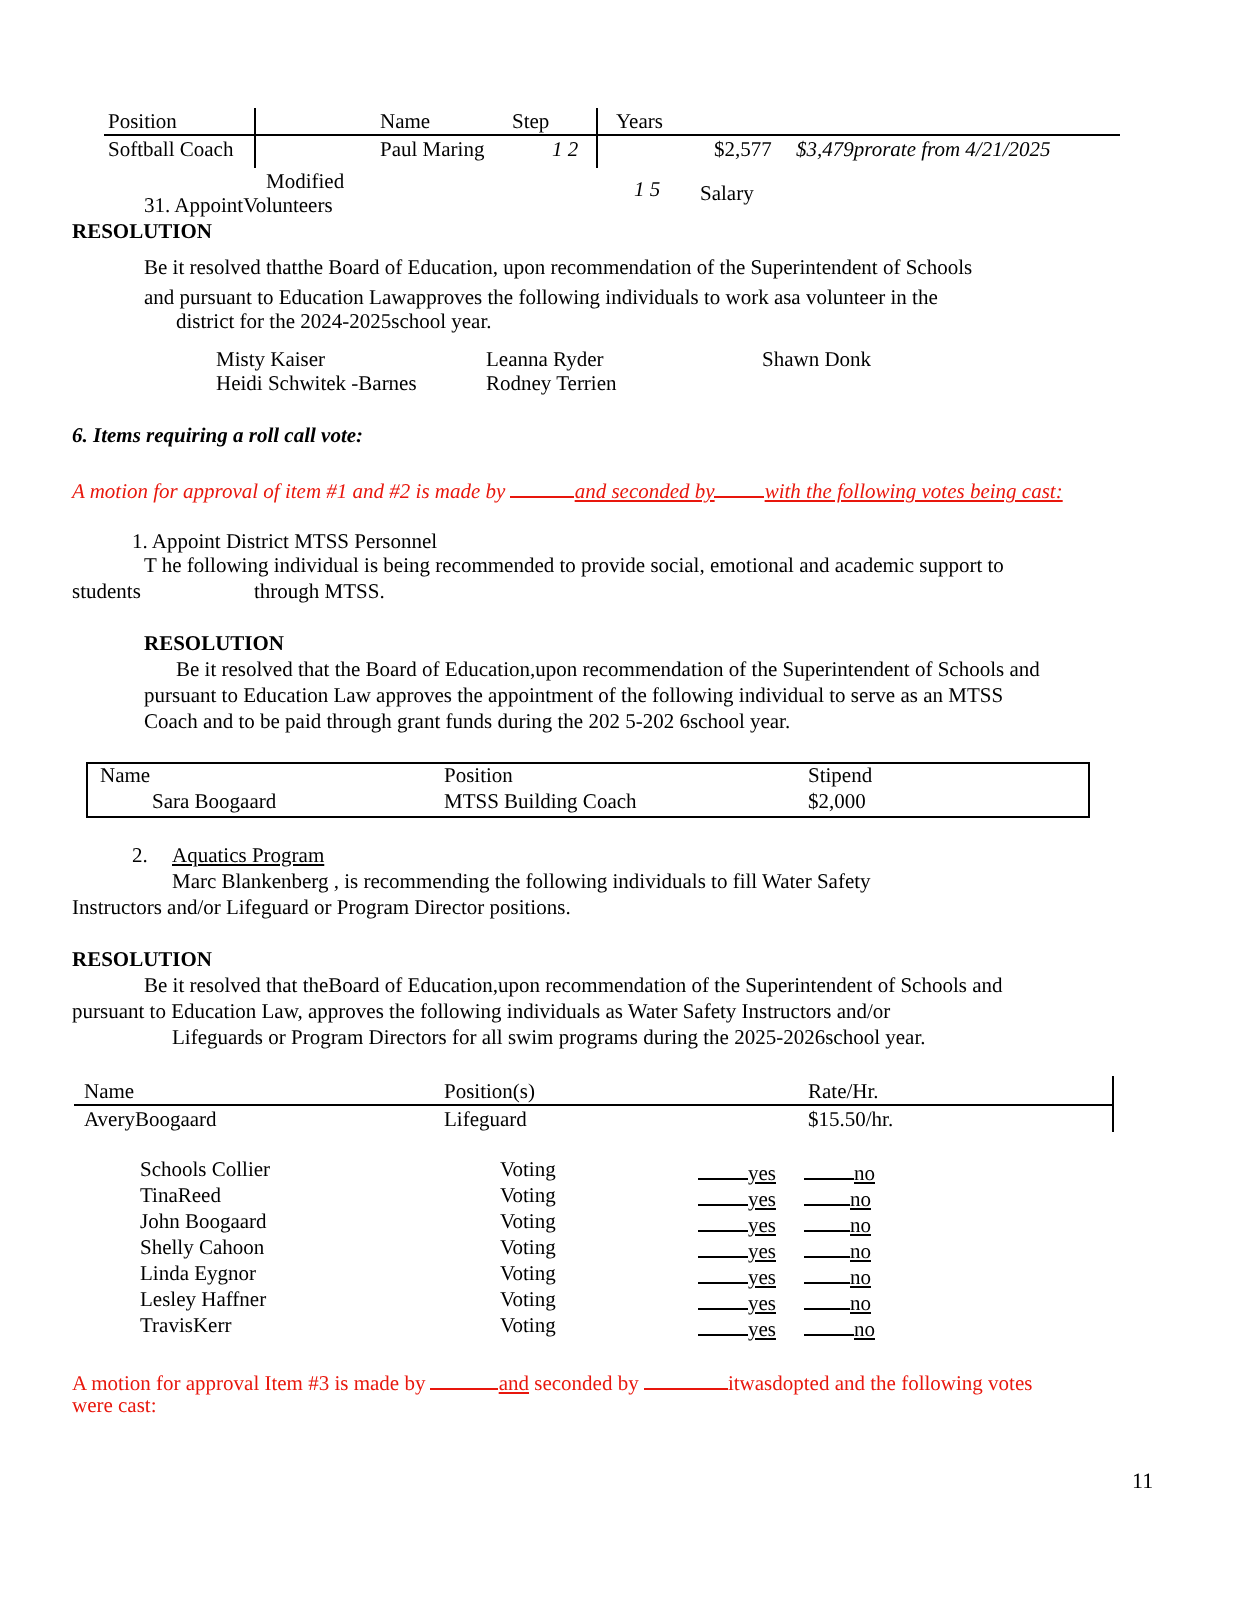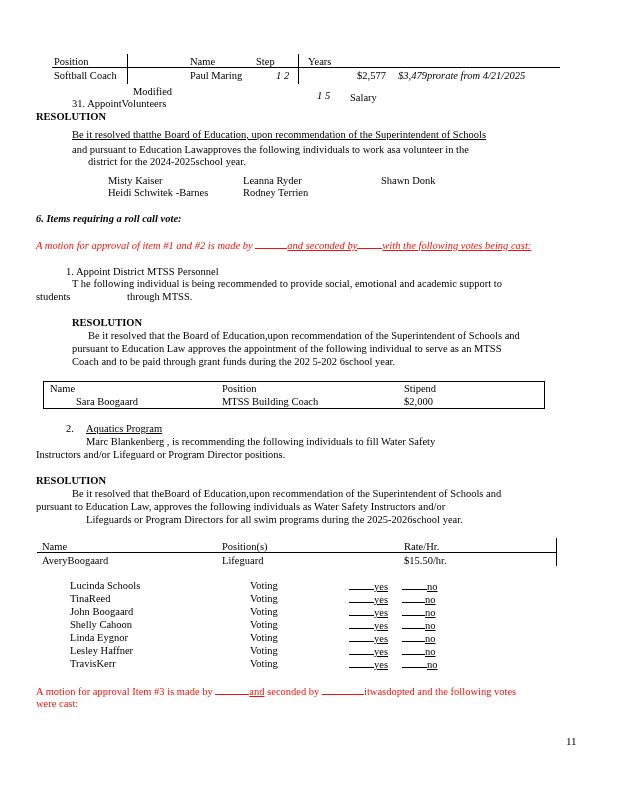--- a/index.html
+++ b/index.html
@@ -33,21 +33,21 @@
   <span class="abs" style="left:190px;top:69px;">Paul Maring</span>
   <span class="abs ital" style="left:276px;top:69px;">1  2</span>
   <span class="abs ital" style="left:317px;top:69px;margin-top:20px;">1  5</span>
   <span class="abs" style="left:357px;top:69px;">$2,577</span>
   <span class="abs ital" style="left:398px;top:69px;">$3,479prorate from  4/21/2025</span>
 </div>
 
 <div>
   <span class="abs" style="left:72px;top:97px;">31. AppointVolunteers</span>
   <span class="abs bold" style="left:36px;top:110px;">RESOLUTION</span>
-  <span class="abs" style="left:72px;top:128px;text-decoration:underline;">Be    it  resolved  thatthe Board of Education,  upon recommendation  of the Superintendent   of Schools</span>
+  <span class="abs" style="left:72px;top:128px;">Be    it  resolved  thatthe Board of Education,  upon recommendation  of the Superintendent   of Schools</span>
   <span class="abs" style="left:72px;top:143px;">and pursuant  to Education      Lawapproves   the following individuals  to work asa  volunteer  in  the</span>
   <span class="abs" style="left:88px;top:155px;">district for  the 2024-2025school  year.</span>
   <span class="abs" style="left:108px;top:174px;">Misty Kaiser</span>
   <span class="abs" style="left:243px;top:174px;">Leanna Ryder</span>
   <span class="abs" style="left:381px;top:174px;">Shawn  Donk</span>
   <span class="abs" style="left:108px;top:186px;">Heidi Schwitek -Barnes</span>
   <span class="abs" style="left:243px;top:186px;">Rodney  Terrien</span>
 </div>
 
 <span class="abs bold ital" style="left:36px;top:212px;">6.   Items  requiring   a roll call vote:</span>
@@ -89,21 +89,21 @@
   <span class="abs" style="left:404px;top:540px;">Rate/Hr.</span>
   <div class="hline" style="left:37px;top:552px;width:520px;"></div>
   <div class="vline" style="left:556px;top:538px;height:28px;"></div>
   <span class="abs" style="left:42px;top:554px;">AveryBoogaard</span>
   <span class="abs" style="left:222px;top:554px;">Lifeguard</span>
   <span class="abs" style="left:404px;top:554px;">$15.50/hr.</span>
 </div>
 
 <div>
   <div>
-    <span class="abs" style="left:70px;top:579px;">Lucinda  Schools</span>
+    <span class="abs" style="left:70px;top:579px;">Schools  Collier</span>
     <span class="abs" style="left:250px;top:579px;">Voting</span>
     <span class="abs" style="left:349px;top:579px;"><span class="blank" style="width:25px;"></span><span class="ul">yes</span></span>
     <span class="abs" style="left:402px;top:579px;"><span class="blank" style="width:25px;"></span><span class="ul">no</span></span>
   </div>
   <div>
     <span class="abs" style="left:70px;top:592px;">TinaReed</span>
     <span class="abs" style="left:250px;top:592px;">Voting</span>
     <span class="abs" style="left:349px;top:592px;"><span class="blank" style="width:25px;"></span><span class="ul">yes</span></span>
     <span class="abs" style="left:402px;top:592px;"><span class="blank" style="width:23px;"></span><span class="ul">no</span></span>
   </div>

